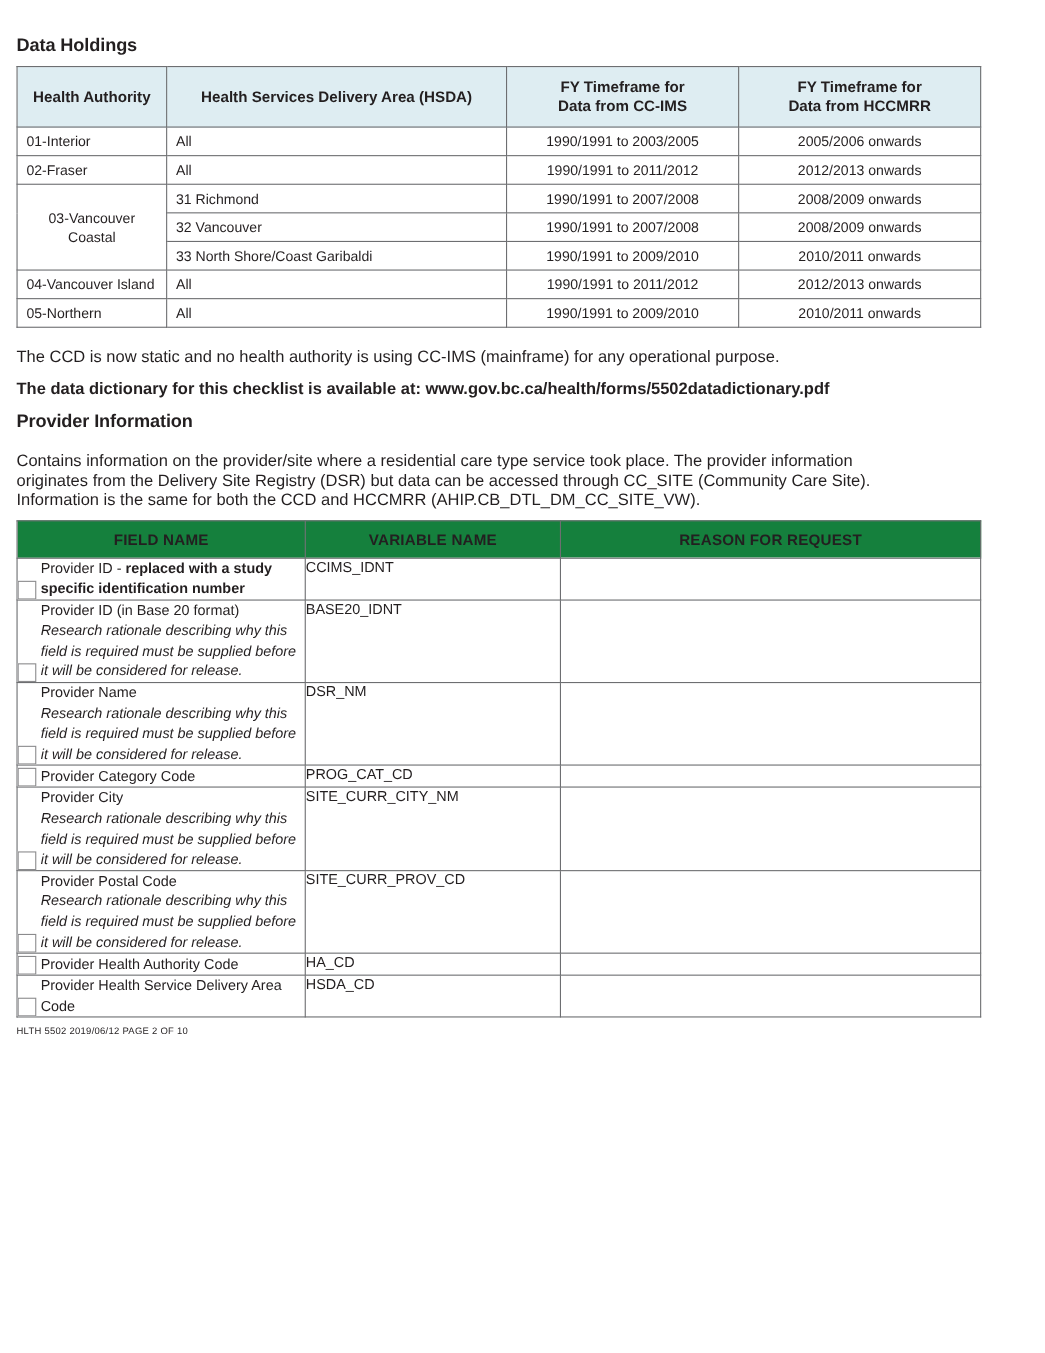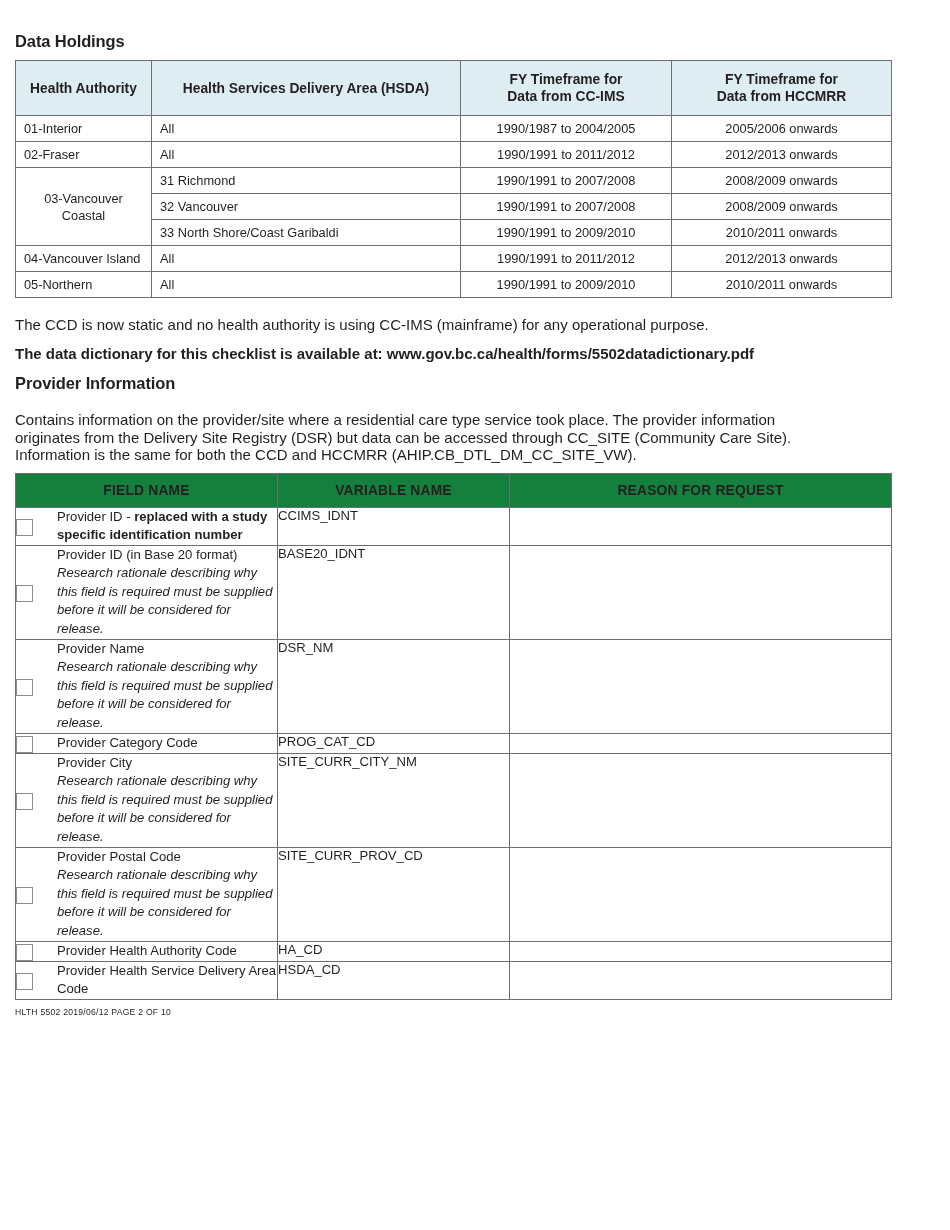--- a/index.html
+++ b/index.html
@@ -97,22 +97,22 @@
   table.fields td {
     border: 1px solid #6d6e71;
     padding: 0;
     vertical-align: top;
   }
   td.fieldname-cell {
     padding: 10px 8px 10px 10px;
   }
   .fieldname-inner {
     display: flex;
-    align-items: center;
-    gap: 24px;
+    align-items: flex-end;
+    gap: 4px;
   }
   .checkbox {
     flex: 0 0 auto;
     width: 17px;
     height: 17px;
     border: 1px solid #8b8b8d;
     background: #ffffff;
     margin-top: 2px;
     box-sizing: border-box;
   }
@@ -173,21 +173,21 @@
         <th>
           <span>FY Timeframe for</span><br>
           <span>Data from HCCMRR</span>
         </th>
       </tr>
     </thead>
     <tbody>
       <tr>
         <td>01-Interior</td>
         <td>All</td>
-        <td class="ctr">1990/1987  to  2004/2005</td>
+        <td class="ctr">1990/1991  to  2003/2005</td>
         <td class="ctr">2005/2006 onwards</td>
       </tr>
       <tr>
         <td>02-Fraser</td>
         <td>All</td>
         <td class="ctr">1990/1991  to  2011/2012</td>
         <td class="ctr">2012/2013 onwards</td>
       </tr>
       <tr>
         <td class="ha-merge" rowspan="3">

